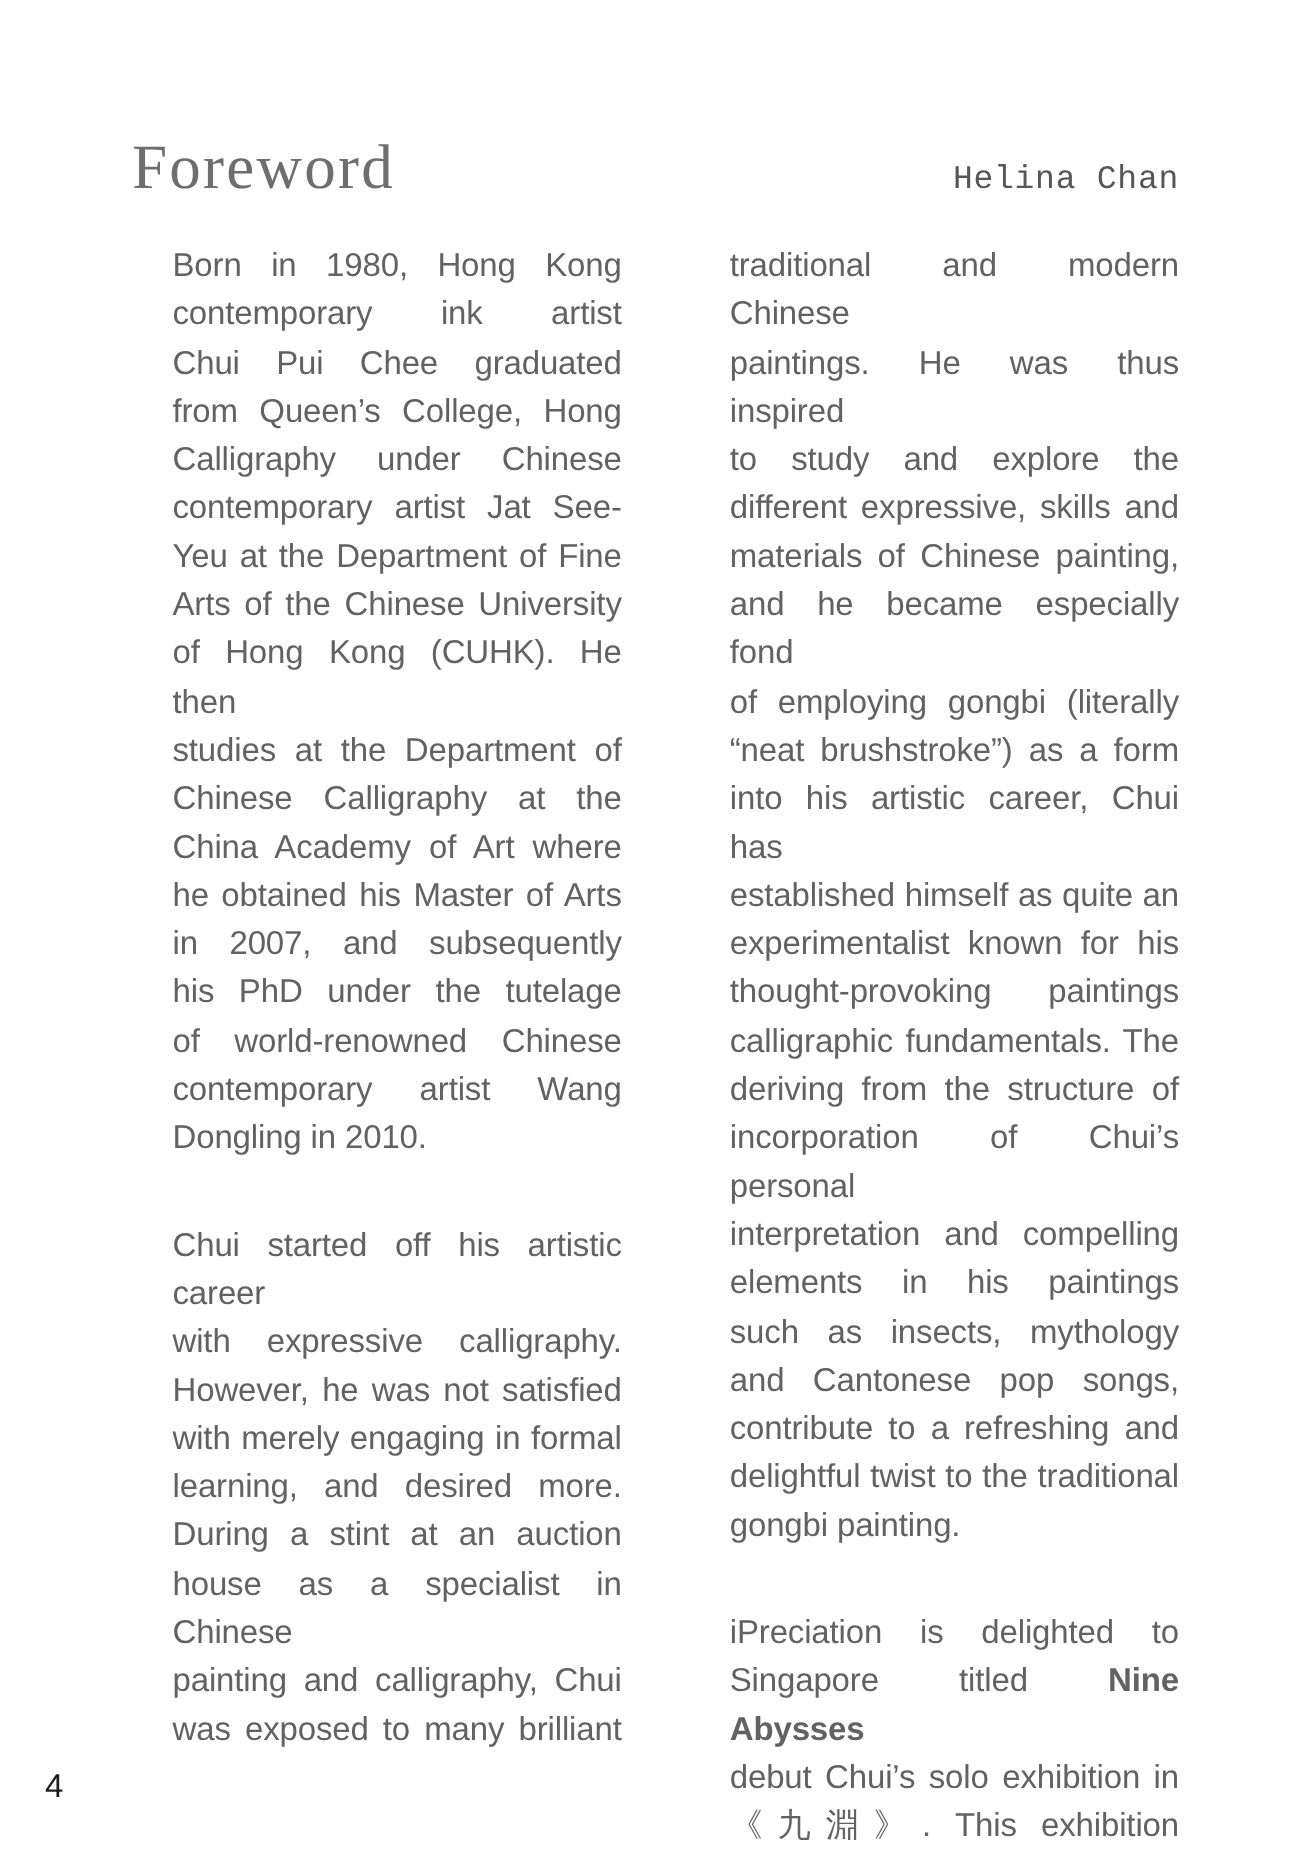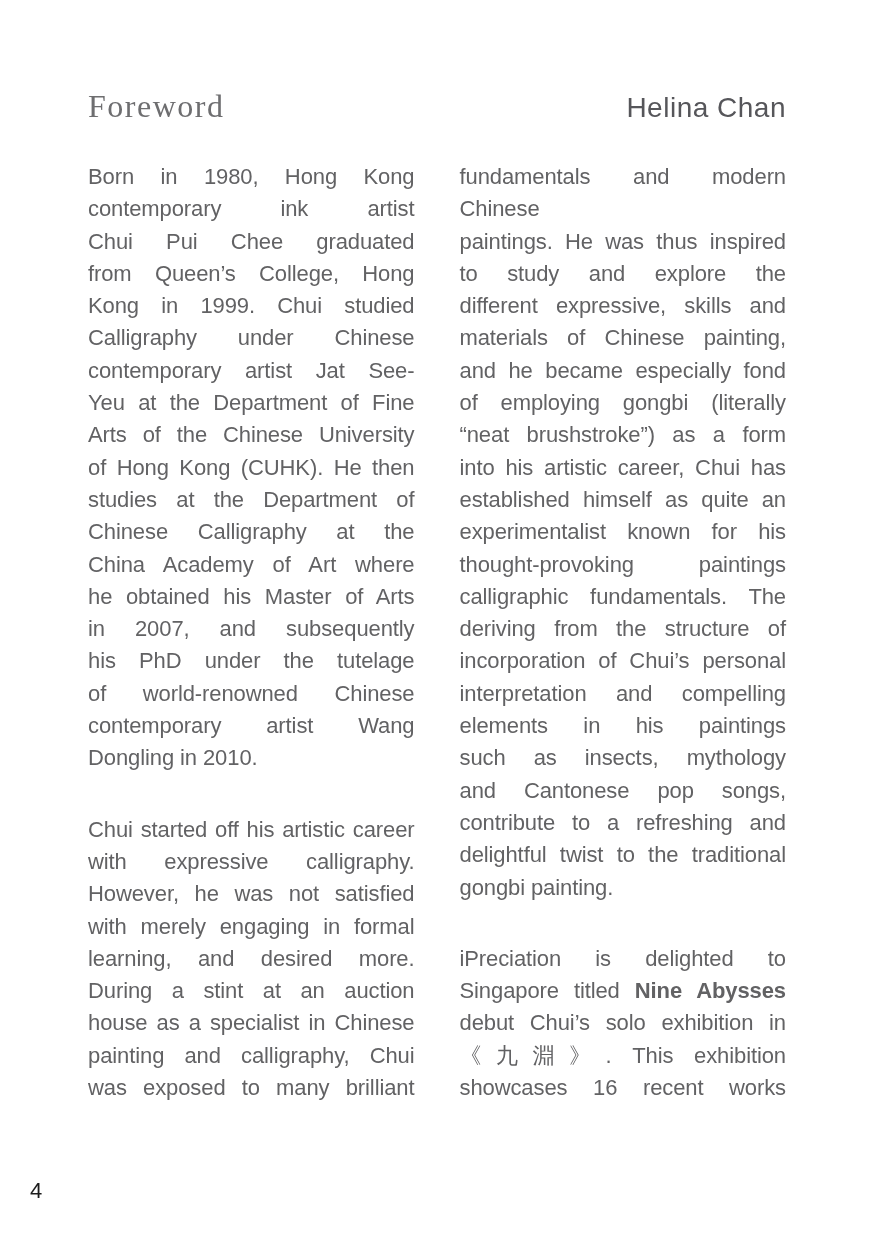--- a/index.html
+++ b/index.html
@@ -23,29 +23,29 @@
     position: absolute;
     top: 89px;
     left: 88px;
     right: 88px;
     display: flex;
     justify-content: space-between;
     align-items: baseline;
   }
   .foreword-title {
     font-family: "Liberation Serif", serif;
-    font-size: 32px;
+    font-size: 42px;
     font-weight: 400;
     letter-spacing: 1.5px;
     color: var(--title-text);
     line-height: 1.1;
   }
   .author-name {
-    font-family: Liberation Sans, sans-serif;
-    font-size: 28px;
+    font-family: Liberation Mono, monospace;
+    font-size: 22px;
     font-weight: 400;
     letter-spacing: 0.5px;
     color: var(--author-text);
     line-height: 1.1;
   }
   .columns {
     position: absolute;
     top: 161px;
     left: 88px;
     width: 698px;
@@ -56,20 +56,21 @@
   .para { margin-top: 39px; }
   .para:first-child { margin-top: 0; }
   .line {
     font-size: 22px;
     line-height: 32.3px;
     letter-spacing: -0.1px;
     color: var(--body-text);
     text-align: justify;
     text-align-last: justify;
     text-justify: inter-word;
+    margin-left: 27px;
   }
   .line.last {
     text-align-last: left;
   }
   .line b { font-weight: 700; }
   .page-number {
     position: absolute;
     left: 30px;
     top: 1178px;
     font-size: 22px;
@@ -87,21 +88,20 @@
     <div class="author-name">Helina Chan</div>
   </div>
 
   <div class="columns">
     <div class="column">
         <div class="para">
           <div class="line"><span>Born in 1980, Hong Kong</span></div>
           <div class="line"><span>contemporary ink artist</span></div>
           <div class="line"><span>Chui Pui Chee graduated</span></div>
           <div class="line"><span>from Queen’s College, Hong</span></div>
-          <div class="line"><span>Kong in 1999. Chui studied</span></div>
           <div class="line"><span>Calligraphy under Chinese</span></div>
           <div class="line"><span>contemporary artist Jat See-</span></div>
           <div class="line"><span>Yeu at the Department of Fine</span></div>
           <div class="line"><span>Arts of the Chinese University</span></div>
           <div class="line"><span>of Hong Kong (CUHK). He then</span></div>
           <div class="line"><span>studies at the Department of</span></div>
           <div class="line"><span>Chinese Calligraphy at the</span></div>
           <div class="line"><span>China Academy of Art where</span></div>
           <div class="line"><span>he obtained his Master of Arts</span></div>
           <div class="line"><span>in 2007, and subsequently</span></div>
@@ -117,21 +117,21 @@
           <div class="line"><span>with merely engaging in formal</span></div>
           <div class="line"><span>learning, and desired more.</span></div>
           <div class="line"><span>During a stint at an auction</span></div>
           <div class="line"><span>house as a specialist in Chinese</span></div>
           <div class="line"><span>painting and calligraphy, Chui</span></div>
           <div class="line"><span>was exposed to many brilliant</span></div>
         </div>
       </div>
     <div class="column">
         <div class="para">
-          <div class="line"><span>fundamentals and modern Chinese</span></div>
+          <div class="line"><span>traditional and modern Chinese</span></div>
           <div class="line"><span>paintings. He was thus inspired</span></div>
           <div class="line"><span>to study and explore the</span></div>
           <div class="line"><span>different expressive, skills and</span></div>
           <div class="line"><span>materials of Chinese painting,</span></div>
           <div class="line"><span>and he became especially fond</span></div>
           <div class="line"><span>of employing gongbi (literally</span></div>
           <div class="line"><span>“neat brushstroke”) as a form</span></div>
           <div class="line"><span>into his artistic career, Chui has</span></div>
           <div class="line"><span>established himself as quite an</span></div>
           <div class="line"><span>experimentalist known for his</span></div>

